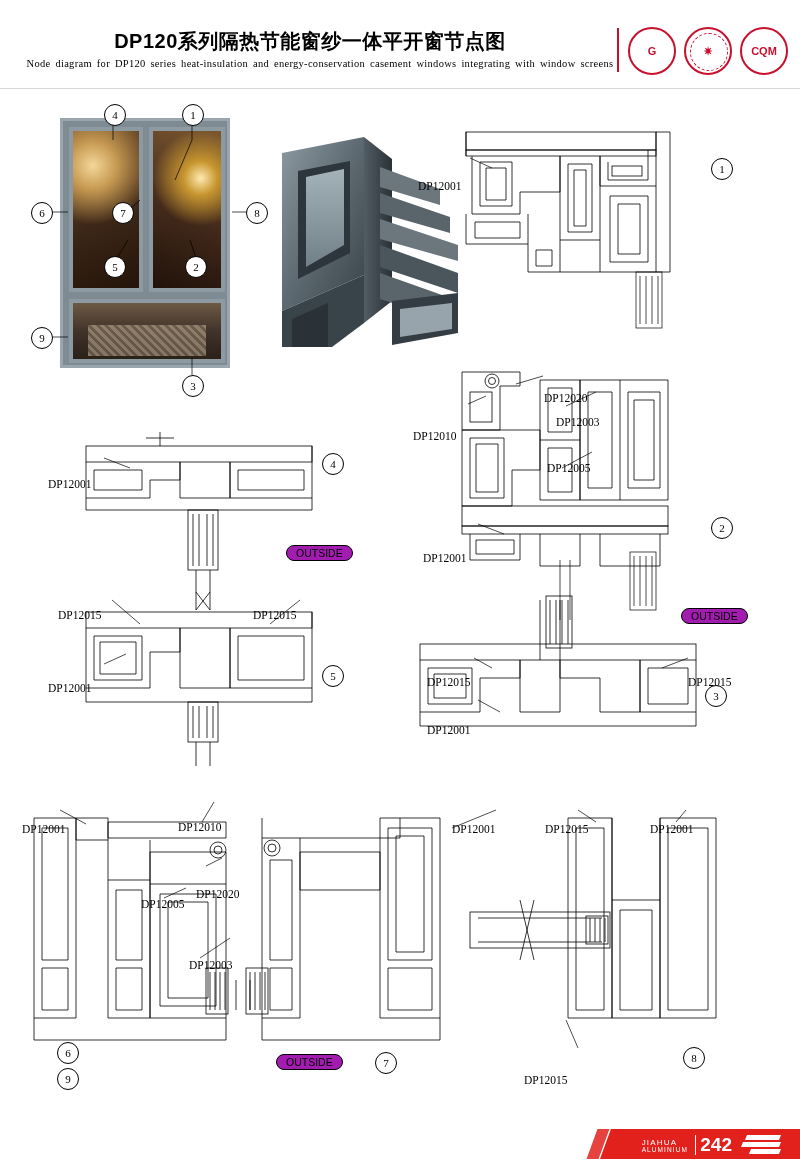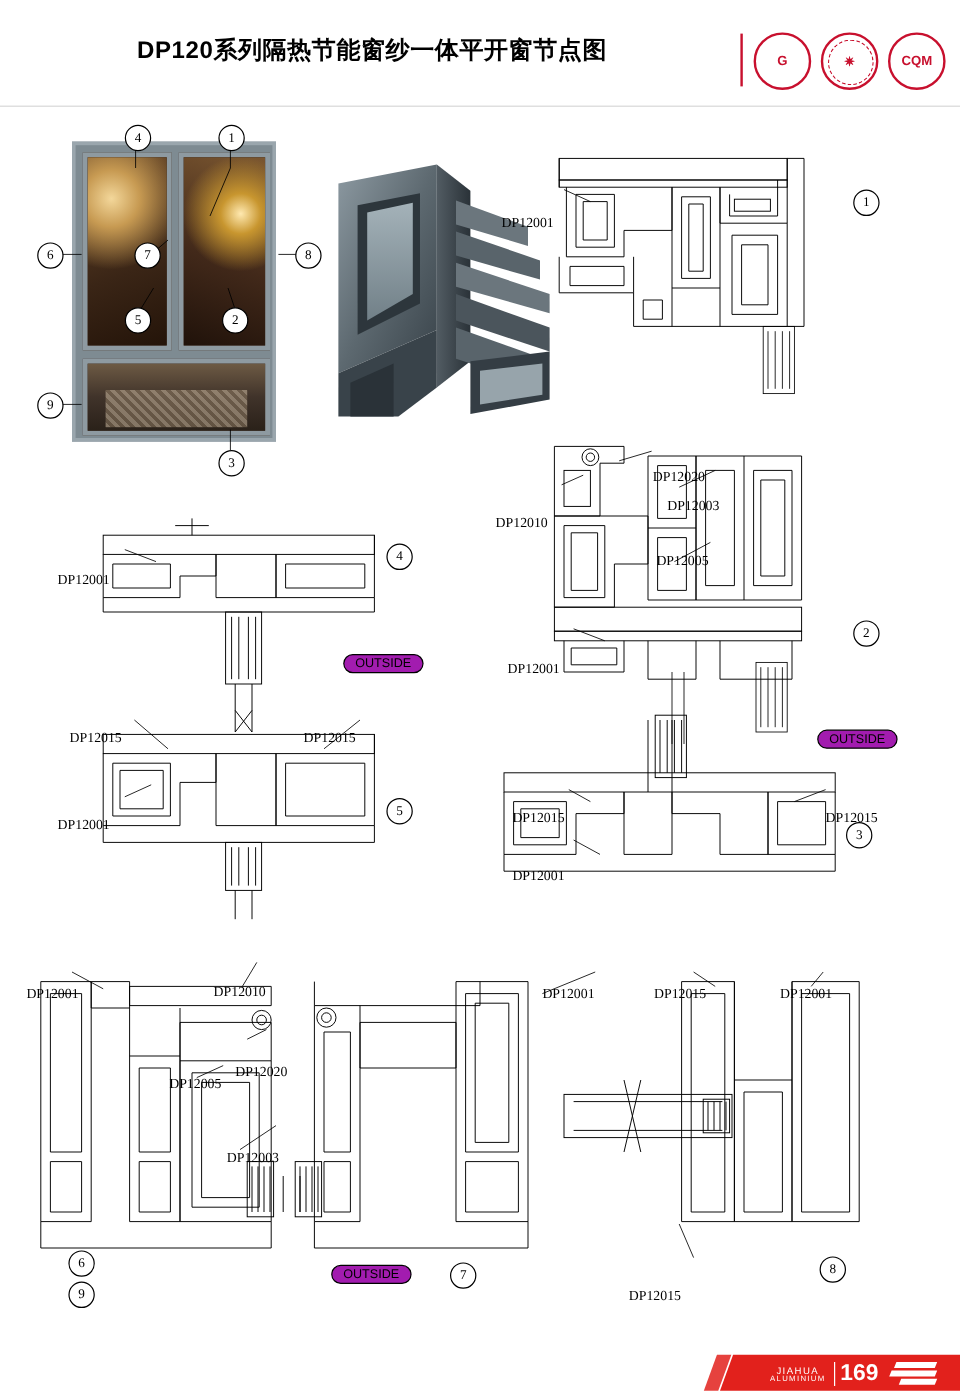--- a/index.html
+++ b/index.html
@@ -166,21 +166,21 @@
     position: absolute;
     right: 196px; bottom: 8px;
     width: 12px; height: 30px;
     background: #e2211c;
     transform: skewX(-20deg);
     opacity: .85;
   }
   .footer-brand {
     position: absolute;
     right: 112px; bottom: 13px;
-    text-align: center;
+    text-align: left;
     color: #fff;
     font-family: "Liberation Sans", sans-serif;
     line-height: 1.05;
   }
   .footer-brand .b1 { font-size: 8px; letter-spacing: 1.2px; }
   .footer-brand .b2 { font-size: 6.5px; letter-spacing: 1.1px; }
   .footer-page {
     position: absolute;
     right: 68px; bottom: 11px;
     color: #fff;
@@ -250,20 +250,21 @@
     white-space: nowrap;
   }
 </style>
 </head>
 <body>
 
 <div class="page">
 
   <div class="header">
     <div class="title-zh">DP120系列隔热节能窗纱一体平开窗节点图</div>
+    <div class="title-en">Node diagram for DP120 series heat-insulation and energy-conservation casement windows integrating with window screens</div>
     <div class="logo-divider"></div>
     <div class="logos">
       <div class="logo-badge">
           <span>G</span>
         </div>
       <div class="logo-badge star">
           <span>✷</span>
         </div>
       <div class="logo-badge">
           <span>CQM</span>
@@ -577,21 +578,21 @@
   <div class="callout" style="left:683px; top:1047px;">8</div>
 
   <div class="footer">
     <div class="footer-bar"></div>
     <div class="footer-bar2"></div>
     <div class="footer-brand">
       <div class="b1">JIAHUA</div>
       <div class="b2">ALUMINIUM</div>
     </div>
     <div class="footer-sep"></div>
-    <div class="footer-page">169</div>
+    <div class="footer-page">242</div>
     <div class="footer-mark">
       <i class="fm1"></i>
         <i class="fm2"></i>
         <i class="fm3"></i>
     </div>
   </div>
 
 </div>
 
 </body></html>

